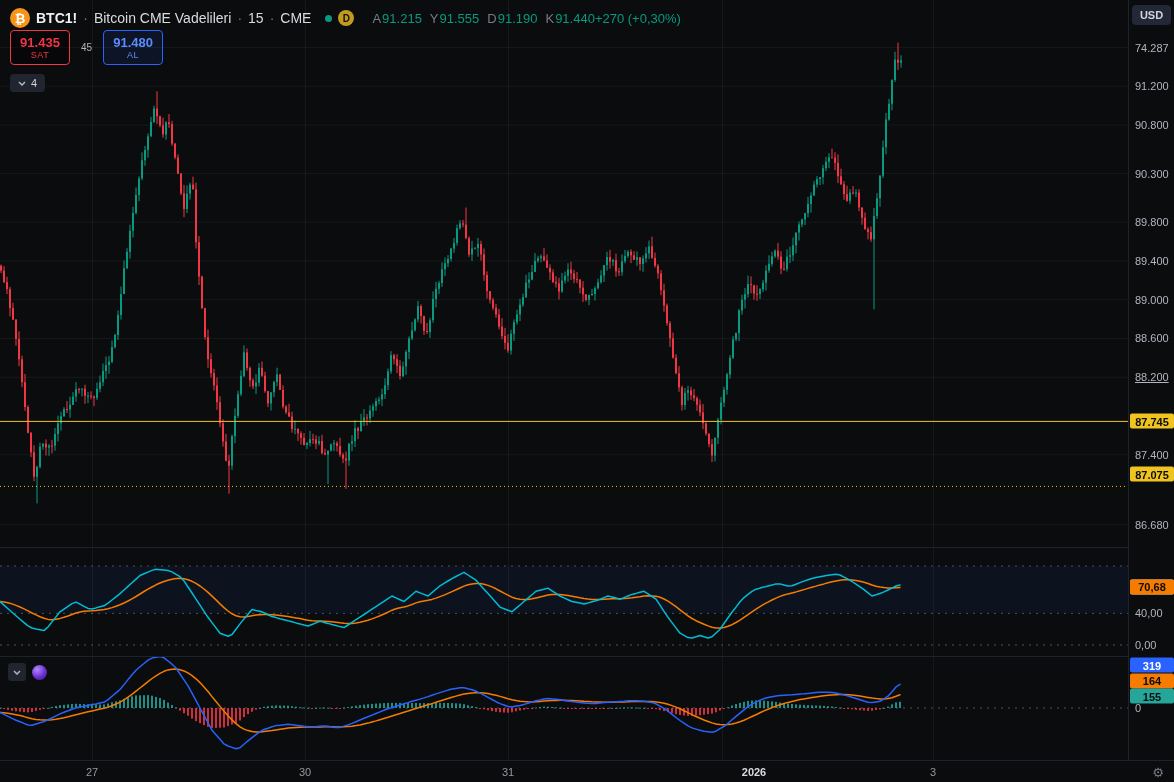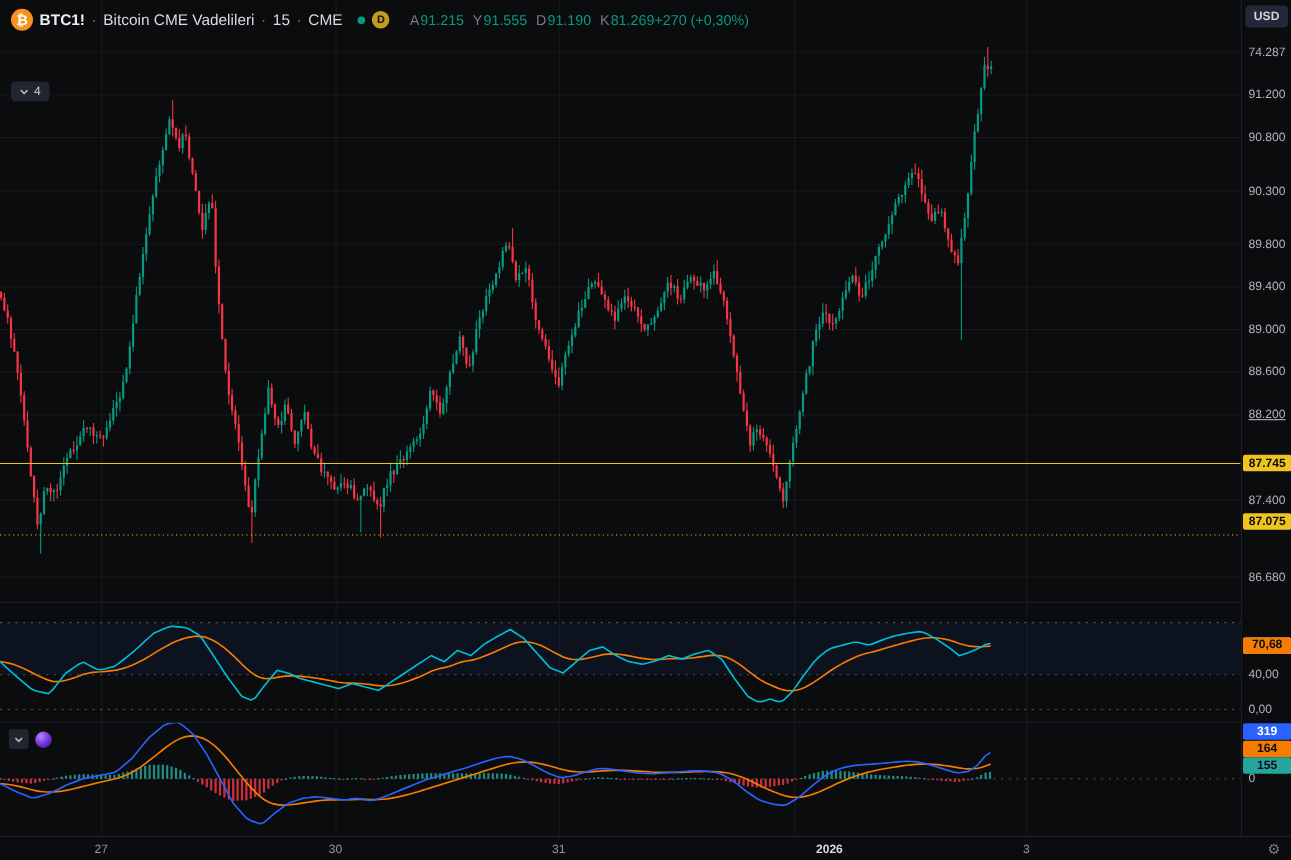--- a/index.html
+++ b/index.html
@@ -958,25 +958,36 @@
     <span class="status-dot"></span>
     <span class="d-badge">D</span>
     <span class="ohlc">
       <span class="k">A</span>
         <span class="v">91.215</span>
       <span class="k">Y</span>
         <span class="v">91.555</span>
       <span class="k">D</span>
         <span class="v">91.190</span>
       <span class="k">K</span>
-        <span class="v">81.269</span>
+        <span class="v">91.440</span>
       <span class="v chg">+270 (+0,30%)</span>
     </span>
   </div>
 
+  <div class="trade">
+    <div class="tbtn sell">
+      <span class="tprice">91.435</span>
+      <span class="tlabel">SAT</span>
+    </div>
+    <div class="spread">45</div>
+    <div class="tbtn buy">
+      <span class="tprice">91.480</span>
+      <span class="tlabel">AL</span>
+    </div>
+  </div>
 
   <div class="badge4">
     <svg class="chev" width="8" height="5" viewBox="0 0 8 5">
         <polyline points="1,1 4,4 7,1"></polyline>
       </svg>
     <span>4</span>
   </div>
 
   <div class="p2ctrl">
     <span class="sqbtn">

